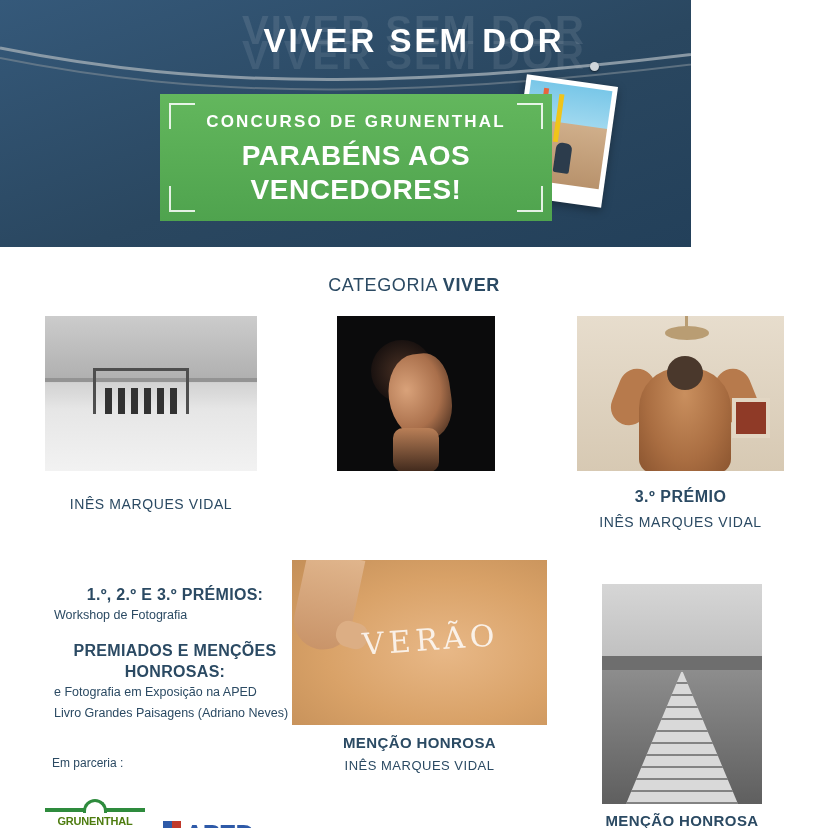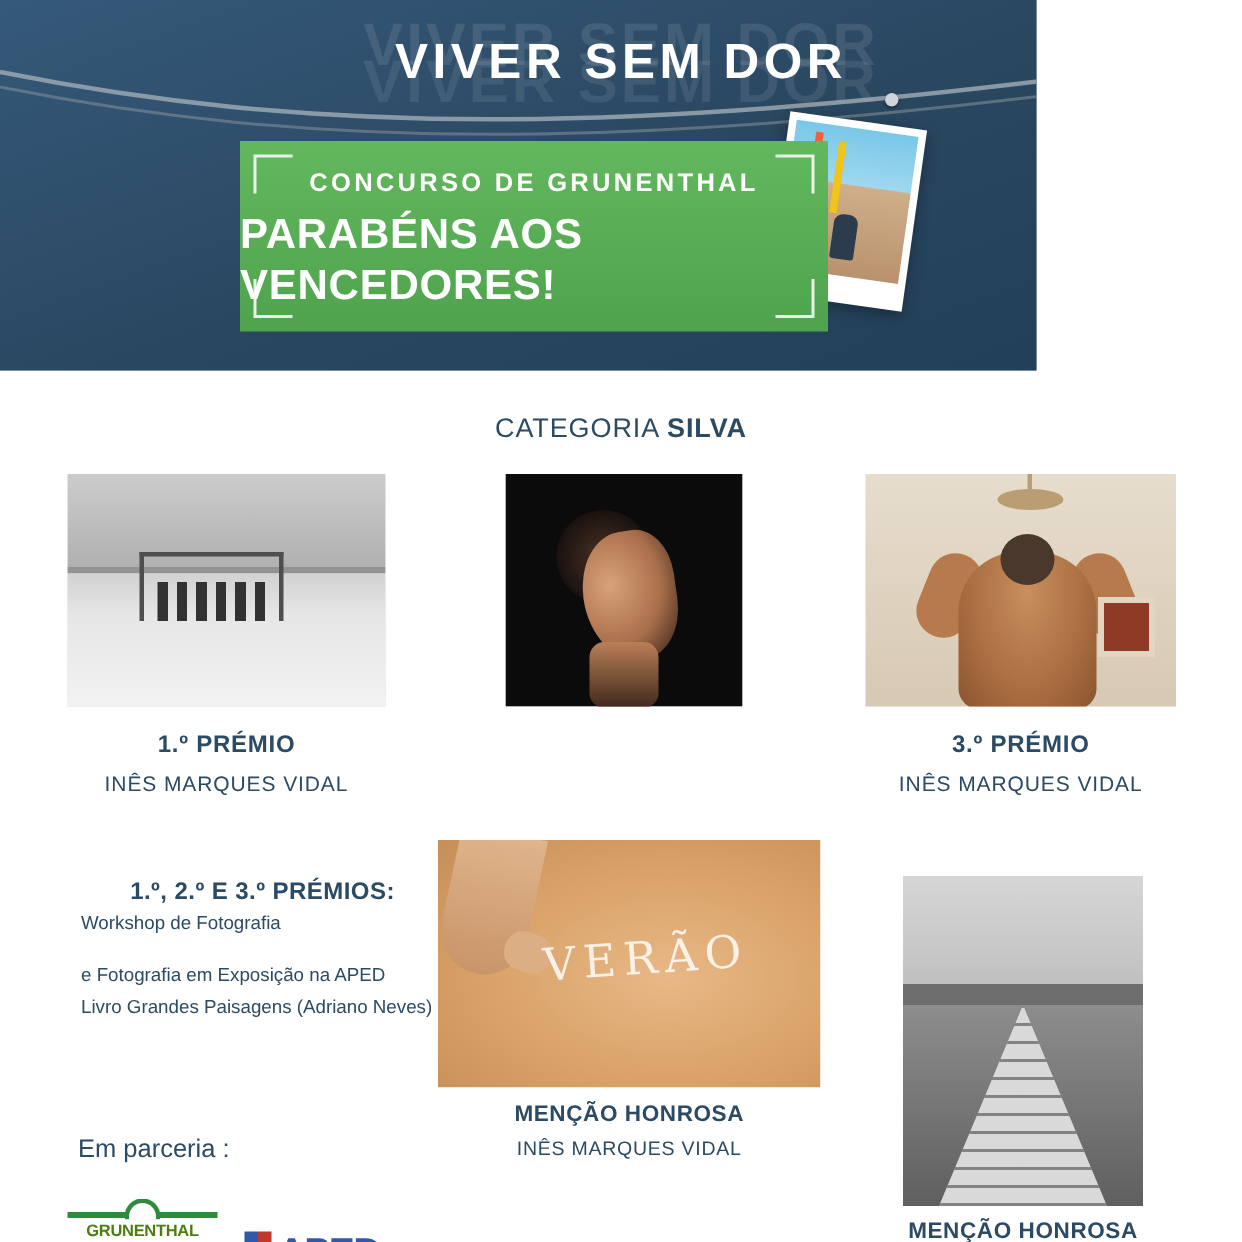--- a/index.html
+++ b/index.html
@@ -83,21 +83,21 @@
     top: 18px; left: 0; width: 392px;
     text-align: center;
     color: #ffffff;
     font-size: 17px;
     font-weight: bold;
     letter-spacing: 2.2px;
   }
   .gb-main {
     position: absolute;
     top: 45px; left: 0; width: 392px;
-    text-align: left;
+    text-align: center;
     color: #ffffff;
     font-size: 28px;
     font-weight: bold;
     line-height: 34px;
     letter-spacing: 0.5px;
   }
 
   
   .polaroid {
     position: absolute;
@@ -294,21 +294,21 @@
     line-height: 21px;
   }
   .prizes .ttl { font-weight: bold; font-size: 16px; letter-spacing:.3px;text-align:center;}
   .prizes .ind { padding-left: 9px; }
   .prizes .blk2 { margin-top: 14px; }
 
   .partner-label {
     position: absolute;
     left: 52px; top: 200px;
     color: #2b4a63;
-    font-size: 17px;
+    font-size: 12px;
   }
   .logos {
     position: absolute;
     left: 45px; top: 220px;
     display: flex;
     align-items: center;
     gap: 18px;
   }
   .logo-grun {
     width: 100px;
@@ -458,21 +458,21 @@
     <span class="corner c-bl"></span>
     <span class="corner c-br"></span>
     <div class="gb-sub">CONCURSO DE GRUNENTHAL</div>
     <div class="gb-main">PARABÉNS AOS VENCEDORES!</div>
   </div>
 </div>
 
 <div class="content">
 
   <div class="category">
-    <span>CATEGORIA </span><b>SILVA</b>
+    <span>CATEGORIA </span><b>VIVER</b>
   </div>
 
   <div class="row-photos">
 
     <div class="photo p1">
       <div class="img-beach-bw">
         <div class="sky-line"></div>
         <div class="goal"></div>
         <div class="people"></div>
       </div>
@@ -491,35 +491,35 @@
         <div class="lamp"></div>
         <div class="armL"></div>
         <div class="armR"></div>
         <div class="torso"></div>
         <div class="head"></div>
         <div class="frame"></div>
       </div>
     </div>
 
     <div class="caption cap1">
-      <div class="rank">1.º PRÉMIO</div>
       <div class="name">INÊS MARQUES VIDAL</div>
     </div>
     <div class="caption cap3">
       <div class="rank">3.º PRÉMIO</div>
       <div class="name">INÊS MARQUES VIDAL</div>
     </div>
   </div>
 
   <div class="lower">
 
     <div class="prizes">
       <div class="ttl">1.º, 2.º E 3.º PRÉMIOS:</div>
       <div class="ind">Workshop de Fotografia</div>
       <div class="blk2">
+        <div class="ttl">PREMIADOS E MENÇÕES HONROSAS:</div>
         <div class="ind">e Fotografia em Exposição na APED</div>
         <div class="ind">Livro Grandes Paisagens (Adriano Neves)</div>
       </div>
     </div>
 
     <div class="partner-label">Em parceria :</div>
 
     <div class="logos">
       <div class="logo-grun">
         <div class="arc"></div>

